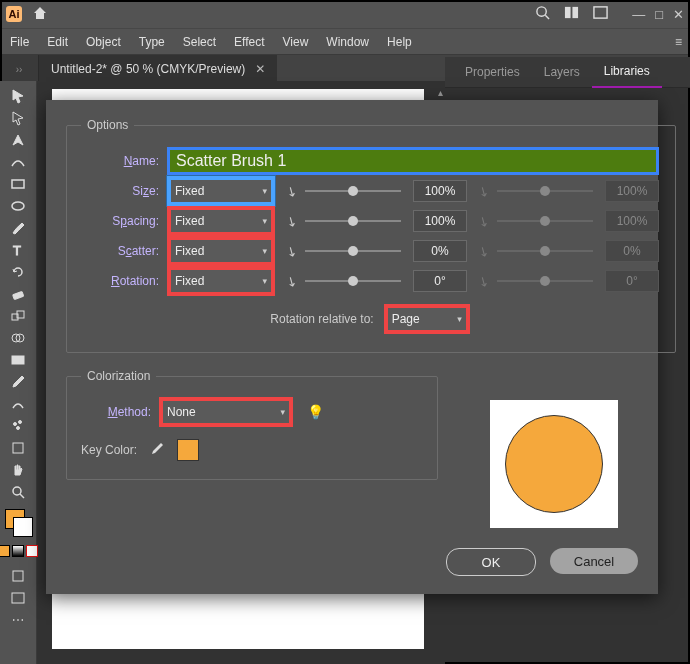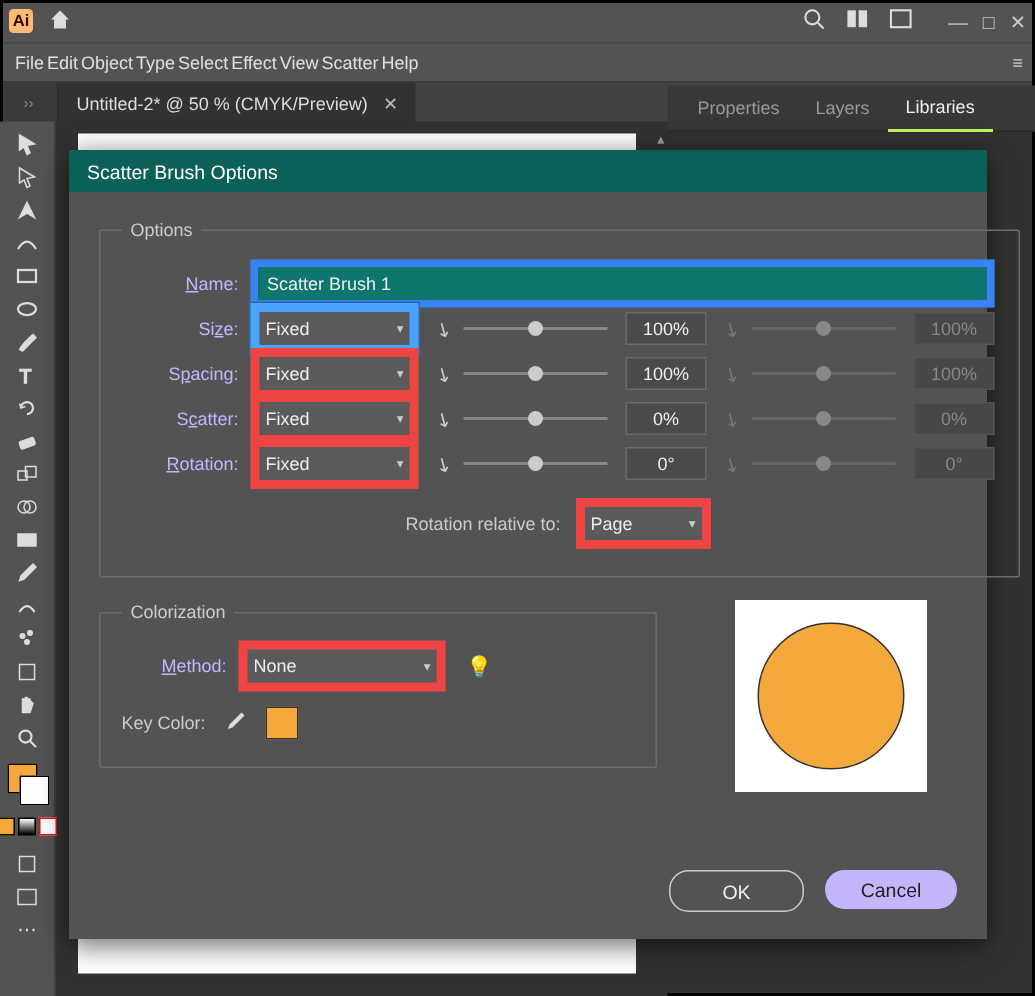--- a/index.html
+++ b/index.html
@@ -7,56 +7,56 @@
   
   .titlebar{height:28px;background:#535353;display:flex;align-items:center;justify-content:space-between;padding:0 6px}
   .titlebar-left{display:flex;align-items:center;gap:10px}
   .ai-logo{width:16px;height:16px;border-radius:3px;background:#fdba74;color:#2d0a00;font-weight:bold;font-size:11px;display:flex;align-items:center;justify-content:center}
   .home-logo{color:#ccc;font-size:14px}
   .titlebar-right{display:flex;align-items:center;gap:14px}
   .titlebar-right span{color:#ccc;font-size:14px}
   .winbtns{display:flex;gap:10px;margin-left:10px}
   .winbtns span{color:#ccc;font-size:13px}
   
-  .menubar{height:25px;background:#535353;display:flex;align-items:center;gap:2px;padding:0 10px;border-top:1px solid #474747;border-bottom:1px solid #3a3a3a}
+  .menubar{height:25px;background:#535353;display:flex;align-items:center;gap:18px;padding:0 10px;border-top:1px solid #474747;border-bottom:1px solid #3a3a3a}
   .menubar span{color:#e0e0e0;font-size:12px}
   
   .tabrow{height:28px;background:#434343;display:flex;align-items:stretch}
   .tabrow .pad{width:38px;background:#3a3a3a;border-right:1px solid #2a2a2a;display:flex;align-items:center;justify-content:center;color:#888;font-size:10px}
   .doctab{background:#323232;padding:0 12px;display:flex;align-items:center;gap:10px;color:#ddd;font-size:12px}
   .doctab .x{color:#bbb}
   
   .toolbox{position:absolute;left:0;top:81px;width:36px;bottom:0;background:#535353;border-right:1px solid #3a3a3a;display:flex;flex-direction:column;align-items:center;padding-top:4px}
   .tool{width:26px;height:21px;display:flex;align-items:center;justify-content:center;color:#ddd;font-size:13px;margin-bottom:1px}
   .tool svg{width:16px;height:16px;fill:#ddd;stroke:#ddd}
   .swatch-fg{width:18px;height:18px;background:#f5a83c;border:1px solid #000;margin-top:6px;position:relative;left:-3px}
   .swatch-bg{width:18px;height:18px;background:#fff;border:1px solid #000;margin-top:-12px;position:relative;left:5px}
   .mini-sw{display:flex;gap:2px;margin-top:8px}
   .mini-sw div{width:10px;height:10px}
   
   .rpanel{position:absolute;right:0;top:57px;width:245px;background:#383838}
   .rpanel-tabs{height:30px;display:flex;align-items:center;border-bottom:1px solid #2a2a2a;padding-left:8px}
   .rtab{padding:0 12px;height:30px;display:flex;align-items:center;color:#999;font-size:12px}
-  .rtab.active{color:#eee;border-bottom:2px solid #bef264}
+  .rtab.active{color:#eee;border-bottom:2px solid #a21caf}
   .rpanel .ham{position:absolute;right:8px;top:-22px;color:#ccc}
   
   .canvas{position:absolute;left:36px;top:81px;right:245px;bottom:0;background:#323232}
   .paper{position:absolute;left:16px;top:8px;width:372px;height:560px;background:#fff}
   .scroll-up{position:absolute;right:2px;top:6px;color:#999;font-size:10px}
   
   .overlay{position:absolute;left:46px;top:100px;width:612px;background:#535353;box-shadow:0 4px 18px rgba(0,0,0,.6)}
   .dlg-title{background:#0b6158;height:28px;display:flex;align-items:center;padding:0 12px;color:#fff;font-size:13px}
   .dlg-body{padding:18px 20px 18px 20px}
   fieldset{border:1px solid #6c6c6c;border-radius:2px;margin:0 0 16px 0;padding:14px 16px 18px 14px}
   legend{padding:0 6px;color:#ccc;font-size:12px}
   .row{display:flex;align-items:center;height:30px}
   .lbl{width:78px;text-align:right;padding-right:8px;color:#c4b5fd;font-size:12px}
   .lbl u{text-decoration:underline}
-  .name-input{flex:1;height:22px;background:#0f766e;border:5px solid #3b82f6;color:#eee;padding:0 6px;font-size:12px}
-  .combo{width:92px;height:22px;background:#5a5a5a;border:6px solid #ef4444;color:#eee;font-size:12px;padding:0 4px;display:flex;align-items:center;justify-content:space-between}
+  .name-input{flex:1;height:22px;background:#4d7c0f;border:3px solid #3b82f6;color:#eee;padding:0 6px;font-size:16px}
+  .combo{width:92px;height:22px;background:#5a5a5a;border:4px solid #ef4444;color:#eee;font-size:12px;padding:0 4px;display:flex;align-items:center;justify-content:space-between}
   .combo.sel{border-color:#4aa3ff;box-shadow:0 0 0 1px #2a6aa8}
   .combo .car{font-size:9px;color:#ccc}
   .slider-wrap{display:flex;align-items:center;gap:6px;margin-left:10px}
   .link-ic{width:14px;height:14px;color:#ccc;font-size:13px;display:flex;align-items:center;justify-content:center;transform:rotate(30deg)}
   .track{width:96px;height:2px;background:#888;position:relative}
   .thumb{position:absolute;top:-4px;width:10px;height:10px;border-radius:50%;background:#ccc}
   .valbox{width:52px;height:20px;background:#4a4a4a;border:1px solid #6a6a6a;color:#eee;font-size:12px;display:flex;align-items:center;justify-content:center;margin-left:6px}
   .valbox.dim{color:#888;background:#474747;border-color:#555}
   .link-ic.dim{color:#777}
   .track.dim{background:#666}
@@ -66,21 +66,21 @@
   .coloriz-row{display:flex;align-items:center;height:30px}
   .bulb{margin-left:14px;color:#ccc;font-size:14px}
   .keycolor-row{display:flex;align-items:center;gap:12px;margin-top:12px}
   .eyedrop{color:#ddd;font-size:14px}
   .keycolor-sw{width:20px;height:20px;background:#f5a83c;border:1px solid #333}
   .preview{position:absolute;right:40px;top:300px;width:128px;height:128px;background:#fff;display:flex;align-items:center;justify-content:center}
   .preview .circle{width:96px;height:96px;border-radius:50%;background:#f5a83c;border:1px solid #333}
   .btnrow{display:flex;justify-content:flex-end;gap:14px;margin-top:52px}
   .btn{width:88px;height:26px;border-radius:13px;display:flex;align-items:center;justify-content:center;font-size:13px;cursor:pointer}
   .btn.ok{border:1.5px solid #ccc;color:#eee;background:transparent}
-  .btn.cancel{background:#c4b5fd;color:#222}
+  .btn.cancel{background:#a3a3a3;color:#222}
   .coloriz-box{display:flex;gap:18px}
   .coloriz-left{flex:0 0 340px}
   .shadow-border{border:2px solid #000;box-sizing:border-box;position:absolute;inset:0;pointer-events:none}
 </style>
 </head>
 <body>
 
 <div class="app">
   <div class="shadow-border"></div>
 
@@ -120,21 +120,21 @@
   </div>
 
   <div class="menubar">
     <span>File</span>
     <span>Edit</span>
     <span>Object</span>
     <span>Type</span>
     <span>Select</span>
     <span>Effect</span>
     <span>View</span>
-    <span>Scatter</span>
+    <span>Window</span>
     <span>Help</span>
   </div>
 
   <div class="tabrow">
     <div class="pad">››</div>
     <div class="doctab">
       <span>Untitled-2* @ 50 % (CMYK/Preview)</span>
       <span class="x">✕</span>
     </div>
   </div>
@@ -269,21 +269,20 @@
       </div>
     <div class="tool">
         <svg viewBox="0 0 16 16">
           <rect x="2" y="3" width="12" height="10" fill="none" stroke="#ddd"></rect>
         </svg>
       </div>
     <div class="tool">⋯</div>
   </div>
 
   <div class="overlay">
-    <div class="dlg-title">Scatter Brush Options</div>
     <div class="dlg-body">
 
       <fieldset>
         <legend>Options</legend>
 
         <div class="row">
           <div class="lbl"><u>N</u>ame:</div>
           <input class="name-input" value="Scatter Brush 1" style="">
         </div>
 

